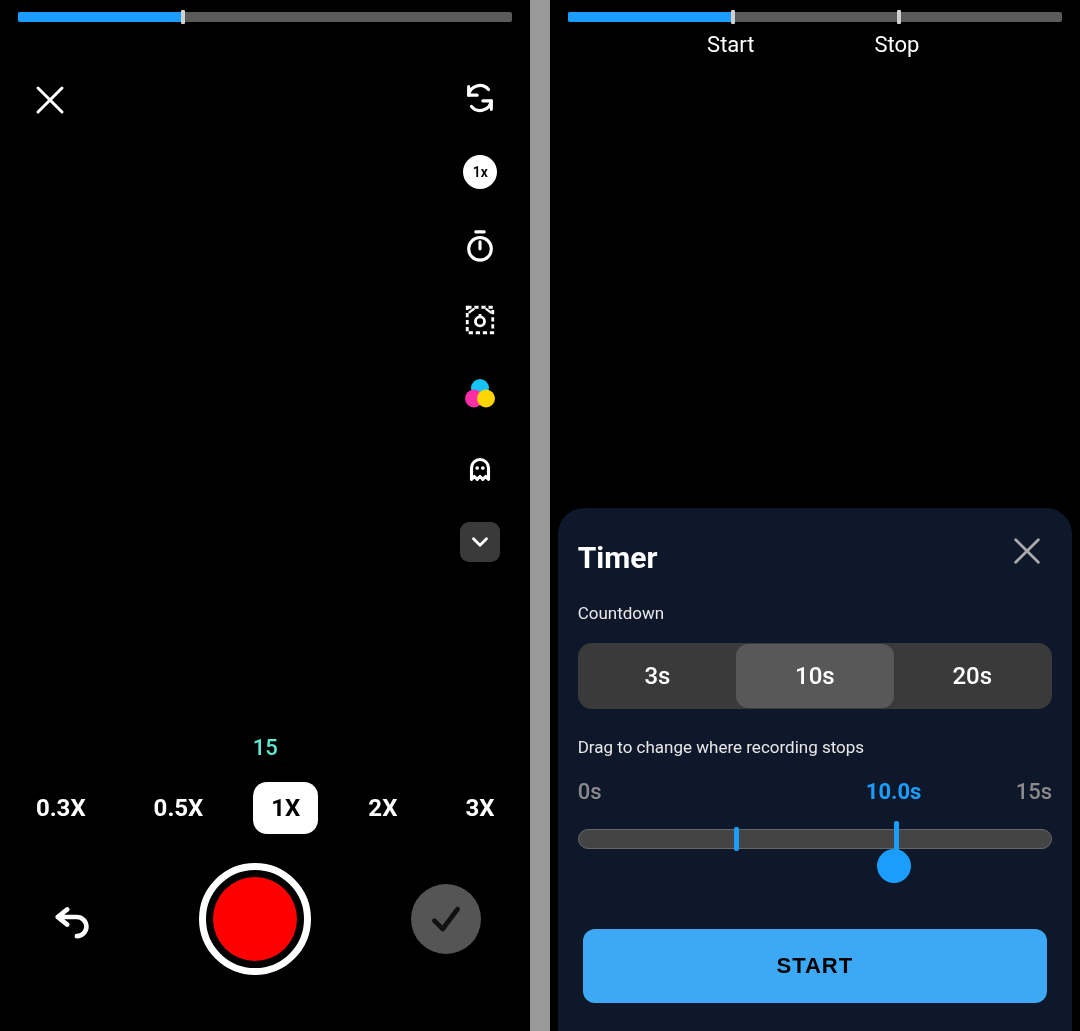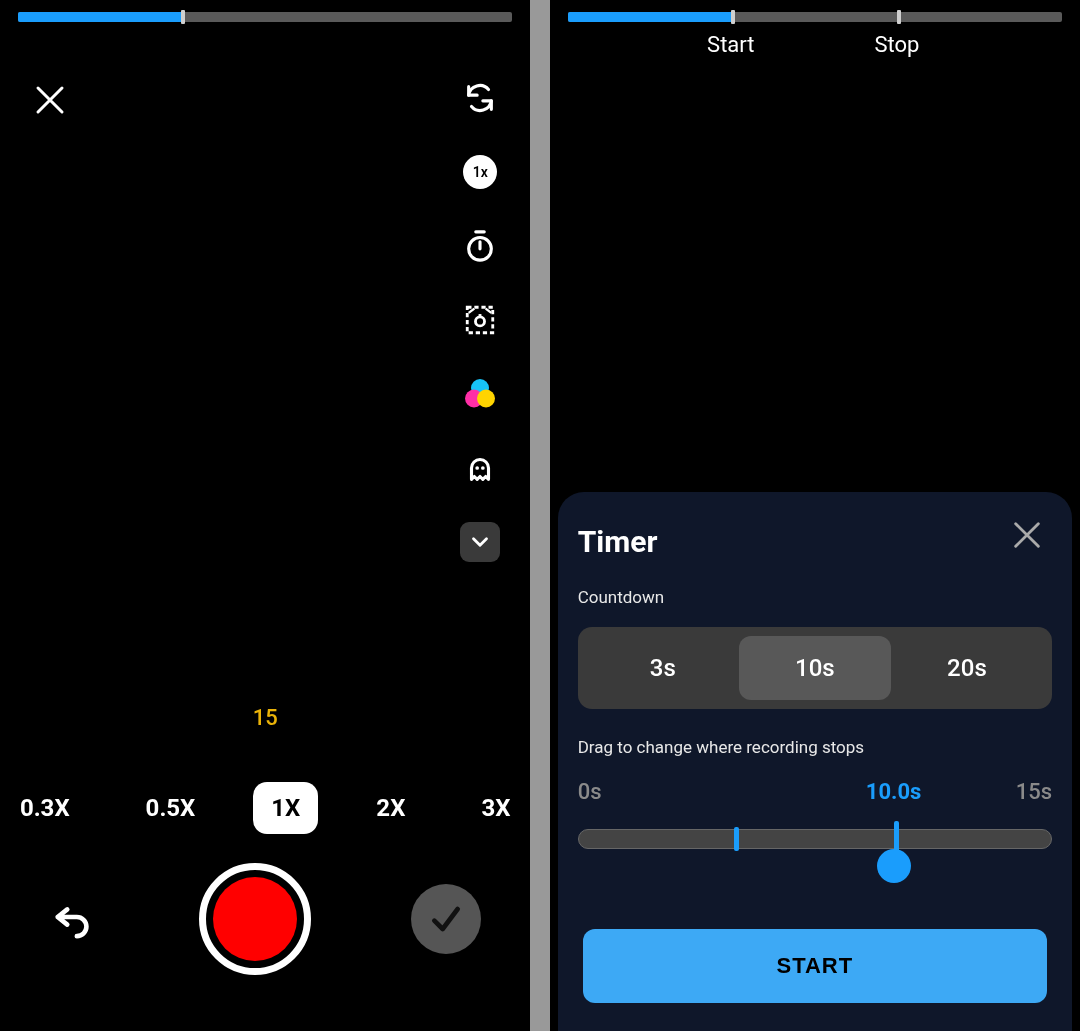--- a/index.html
+++ b/index.html
@@ -86,32 +86,32 @@
     background: #3a3a3a;
     border-radius: 9px;
     width: 40px; height: 40px;
     display: flex; align-items: center; justify-content: center;
   }
 
   .duration-label {
     position: absolute;
     left: 50%;
     transform: translateX(-50%);
-    top: 705px;
-    color: #eab308;
+    top: 735px;
+    color: #5eead4;
     font-size: 22px;
     font-weight: 500;
   }
   .zoom-row {
     position: absolute;
     left: 0; right: 0;
     top: 782px;
     display: flex;
     justify-content: center;
-    gap: 40px;
+    gap: 32px;
     align-items: center;
   }
   .zoom-item {
     color: #fff;
     font-size: 24px;
     font-weight: 700;
     padding: 12px 18px;
     border-radius: 14px;
     cursor: pointer;
   }
@@ -185,21 +185,21 @@
   }
   .section-label {
     color: #e8e8e8;
     font-size: 17px;
     margin-top: 28px;
   }
   .seg {
     margin-top: 20px;
     background: #3a3a3a;
     border-radius: 14px;
-    padding: 9px;
+    padding: 1px;
     display: flex;
   }
   .seg-opt {
     flex: 1;
     text-align: center;
     padding: 18px 0;
     color: #fff;
     font-size: 24px;
     font-weight: 500;
     border-radius: 12px;

